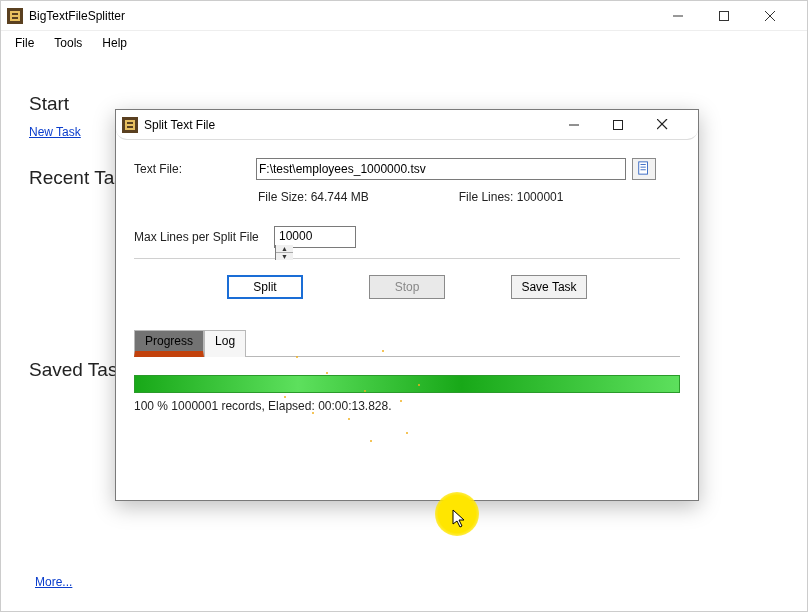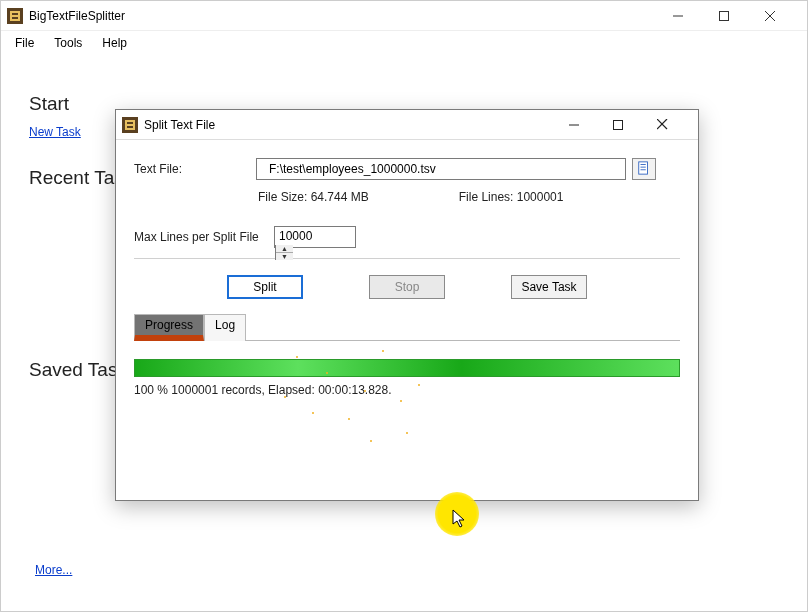--- a/index.html
+++ b/index.html
@@ -69,39 +69,40 @@
     margin: 20px 0 10px 0;
   }
   .link {
     color: #0a3dcc;
     text-decoration: underline;
     font-size: 12px;
   }
   .more-link {
     position: absolute;
     left: 34px;
-    bottom: 34px;
+    bottom: 22px;
   }
 
   
   .dialog {
     position: absolute;
     left: 115px;
     top: 109px;
     width: 584px;
     height: 392px;
     background: #fff;
     border: 1px solid #7a7a7a;
     box-shadow: 0 6px 20px rgba(0,0,0,0.25);
   }
   .dialog .titlebar {
     height: 30px;
     border-bottom: 1px solid #ddd;
     padding-left: 6px;
     background: #fff;
+    border-radius: 11px;
   }
   .dlg-win-controls { display: flex; height: 100%; }
   .dlg-win-btn {
     width: 44px;
     display: flex;
     align-items: center;
     justify-content: center;
     color: #222;
   }
   .dlg-body {
@@ -114,21 +115,21 @@
     margin-bottom: 10px;
   }
   .form-label {
     width: 122px;
     font-size: 12px;
     color: #222;
   }
   .text-input {
     height: 22px;
     border: 1px solid #7a7a7a;
-    padding: 2px 12px;
+    padding: 2px 2px;
     font-size: 12px;
     font-family: inherit;
     background: #fff;
   }
   .text-input.wide { width: 370px; }
   .browse-btn {
     width: 24px; height: 22px;
     margin-left: 6px;
     border: 1px solid #8a8a8a;
     background: #f2f2f2;
@@ -176,21 +177,21 @@
   }
   .spin-up { border-bottom: 1px solid #aaa; }
   .divider {
     border-top: 1px solid #d0d0d0;
     margin: 10px 0 16px 0;
   }
   .action-row {
     display: flex;
     justify-content: space-around;
     padding: 0 60px;
-    margin-bottom: 14px;
+    margin-bottom: 30px;
   }
   .btn {
     width: 76px; height: 24px;
     border: 1px solid #8a8a8a;
     background: #f2f2f2;
     font-size: 12px;
     font-family: inherit;
     display: flex;
     align-items: center;
     justify-content: center;

